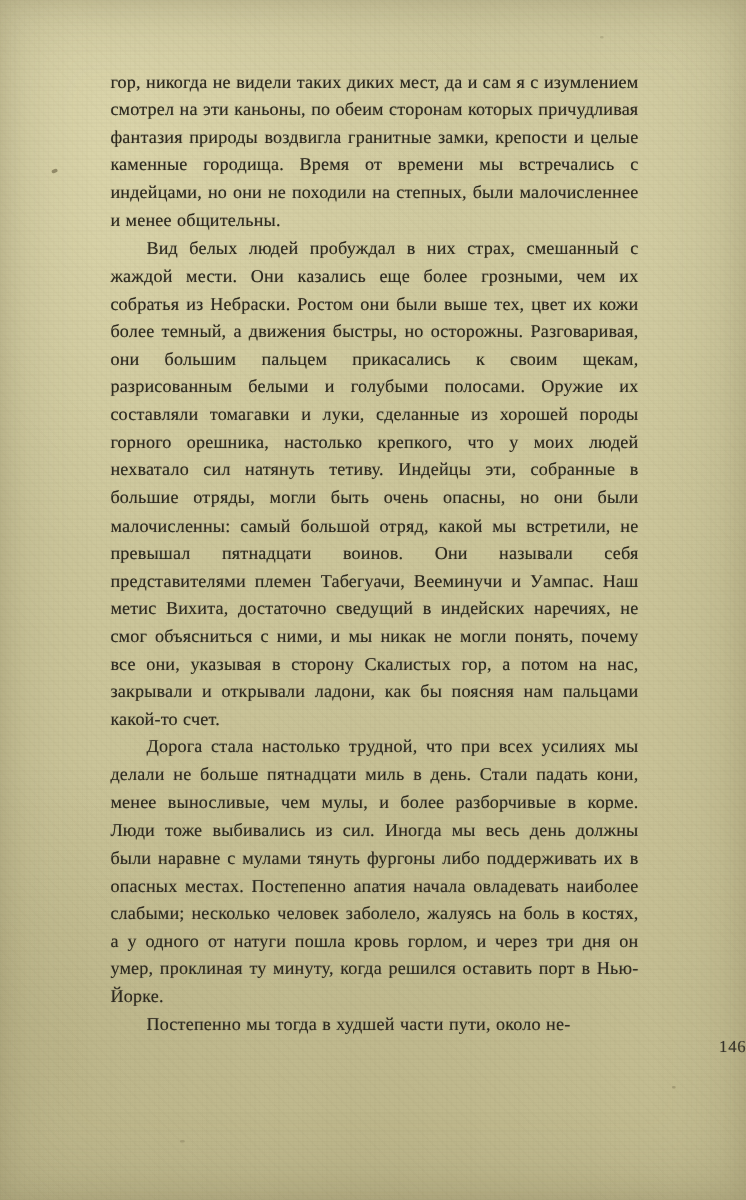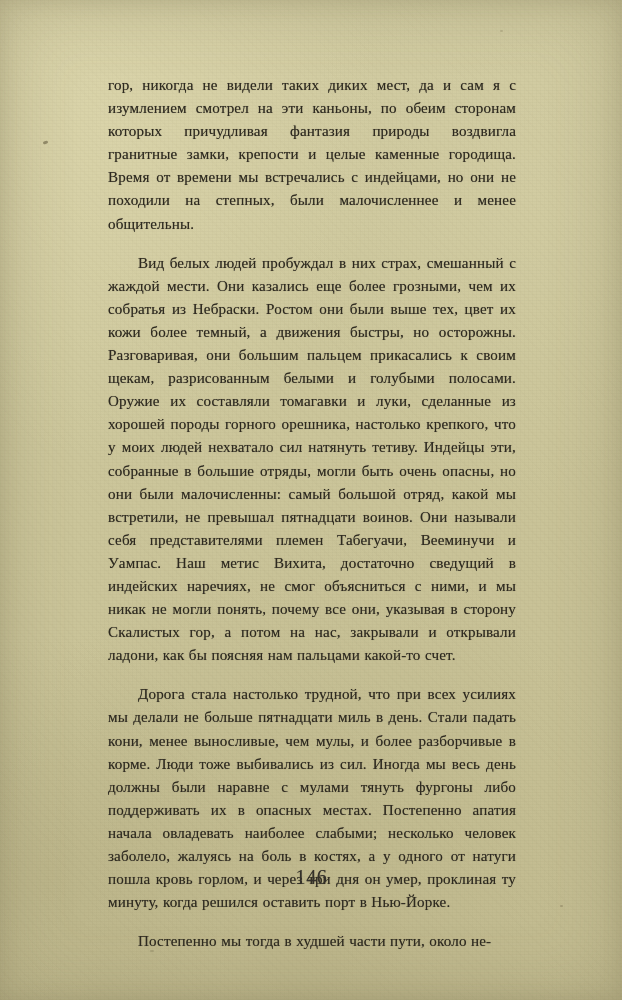--- a/index.html
+++ b/index.html
@@ -67,42 +67,42 @@
     text-align: justify;
     text-justify: inter-word;
     font-size: 15.1px;
     line-height: 23.1px;
     letter-spacing: 0.15px;
     word-spacing: 0.5px;
     -webkit-font-smoothing: none;
   }
 
   .text-block p {
-    margin: 16px;
+    margin: 0;
     text-indent: 30px;
     text-align: justify;
     
     text-shadow: 0 0 0.7px rgba(46,42,32,0.55);
   }
 
   .text-block p.no-indent {
     text-indent: 0;
   }
 
   .text-block p:last-child {
     
   }
 
   .page-number {
     position: absolute;
     left: 1px;
     right: 0;
     top: 866px;
-    text-align: center;
-    font-size: 20px;
+    text-align: right;
+    font-size: 14px;
     letter-spacing: 0.6px;
     color: #33302a;
     text-shadow: 0 0 0.7px rgba(46,42,32,0.5);
   }
 </style>
 </head>
 <body>
 
 <div class="page-scan">
 

